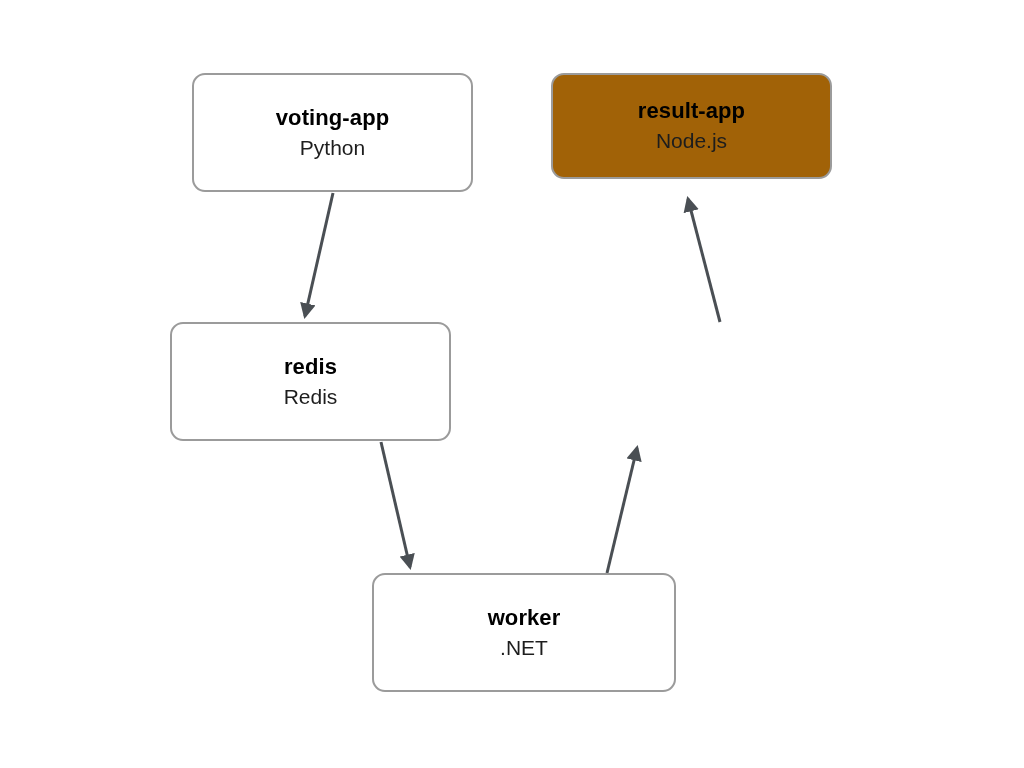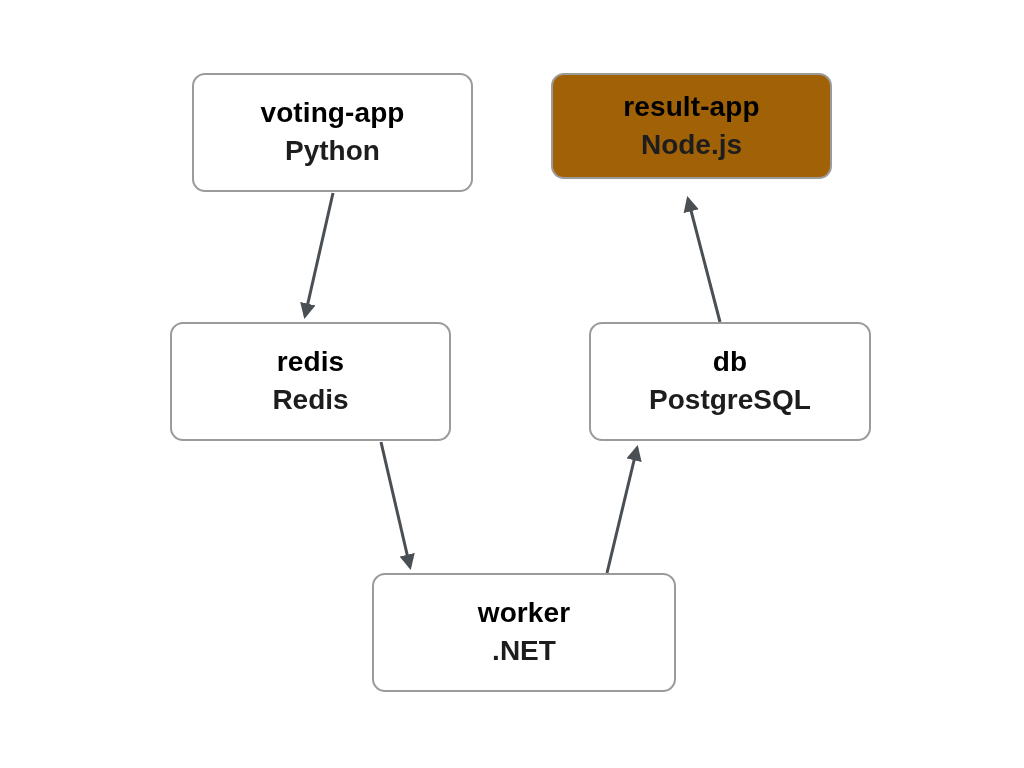--- a/index.html
+++ b/index.html
@@ -34,30 +34,30 @@
     background: #ffffff;
     border: 2px solid #9b9b9b;
     border-radius: 13px;
     display: flex;
     flex-direction: column;
     align-items: center;
     justify-content: center;
     z-index: 2;
   }
   .node-title {
-    font-size: 28px;
+    font-size: 22px;
     font-weight: bold;
     color: #000000;
     line-height: 1.28;
     letter-spacing: 0.1px;
     text-align: center;
   }
   .node-subtitle {
-    font-size: 28px;
-    font-weight: bold;
+    font-size: 21px;
+    font-weight: normal;
     color: #1d1d1d;
     line-height: 1.3;
     text-align: center;
     margin-top: 2px;
   }
 </style>
 </head>
 <body>
 
 <div id="canvas">
@@ -82,23 +82,19 @@
   <div class="node" style="left: 551px; top: 73px; width: 281px; height: 106px; background: #a16207; border-color: rgb(155, 155, 155);">
     <div class="node-title">result-app</div>
     <div class="node-subtitle">Node.js</div>
   </div>
 
   <div class="node" style="left: 155px; top: 322px; width: 281px; height: 119px; background: rgb(255, 255, 255); border-color: rgb(155, 155, 155); margin-left: 15px;">
     <div class="node-title">redis</div>
     <div class="node-subtitle">Redis</div>
   </div>
 
-  <div class="node" style="left: 589px; top: 322px; width: 282px; height: 119px; background: rgb(255, 255, 255); border-color: rgb(155, 155, 155);">
-    <div class="node-title">db</div>
-    <div class="node-subtitle">PostgreSQL</div>
-  </div>
 
   <div class="node" style="left: 372px; top: 573px; width: 304px; height: 119px; background: rgb(255, 255, 255); border-color: rgb(155, 155, 155);">
     <div class="node-title">worker</div>
     <div class="node-subtitle">.NET</div>
   </div>
 
 </div>
 
 </body></html>

